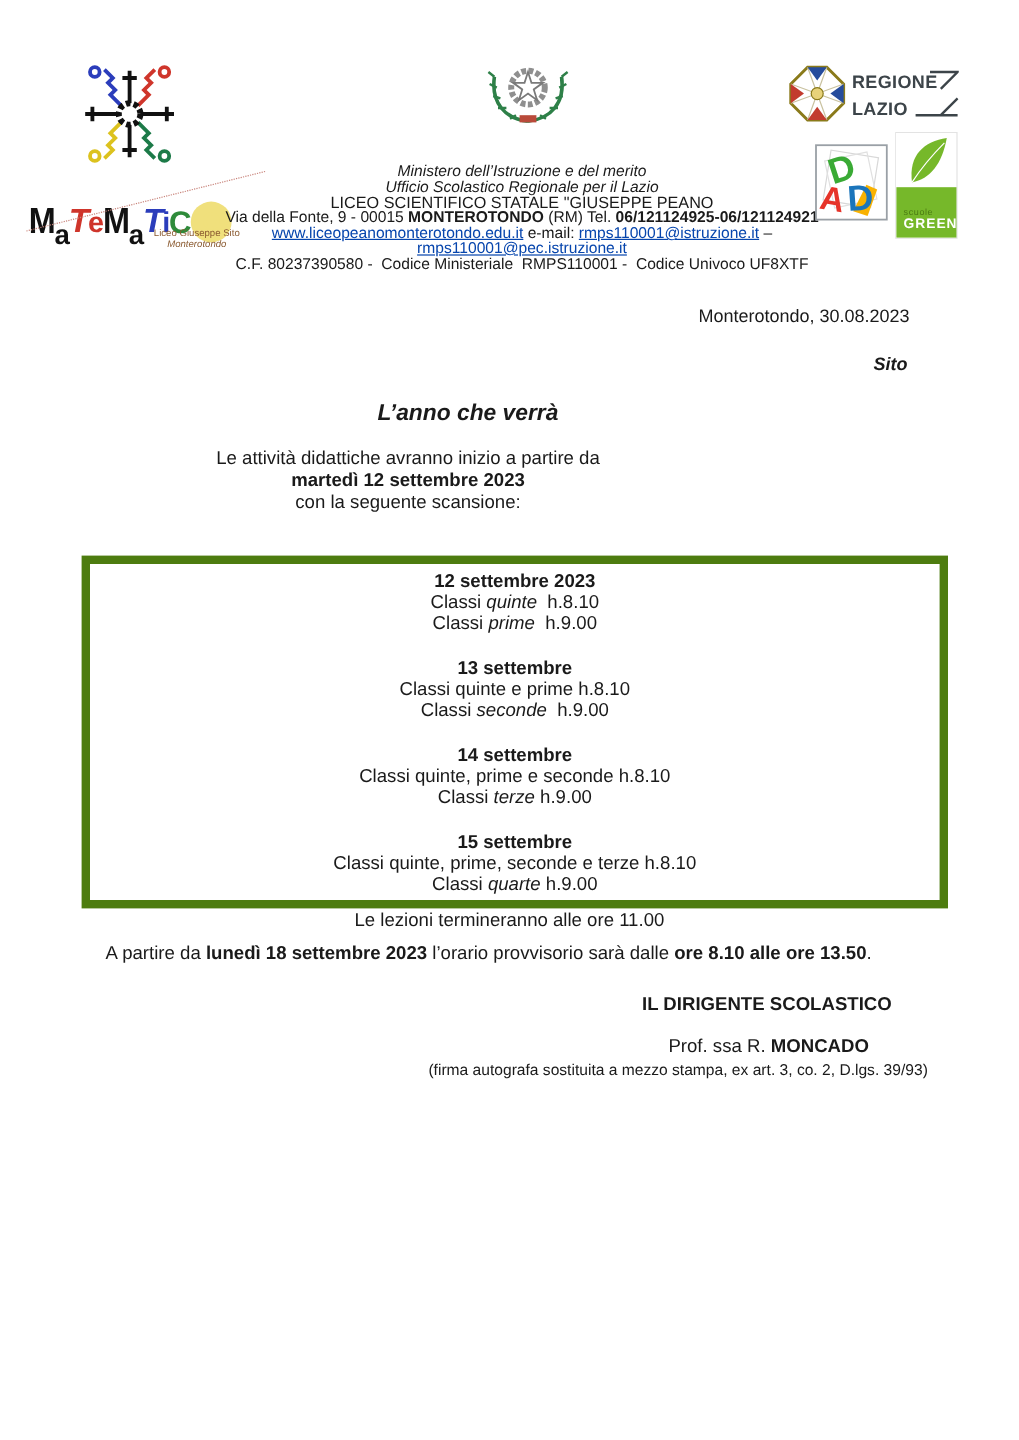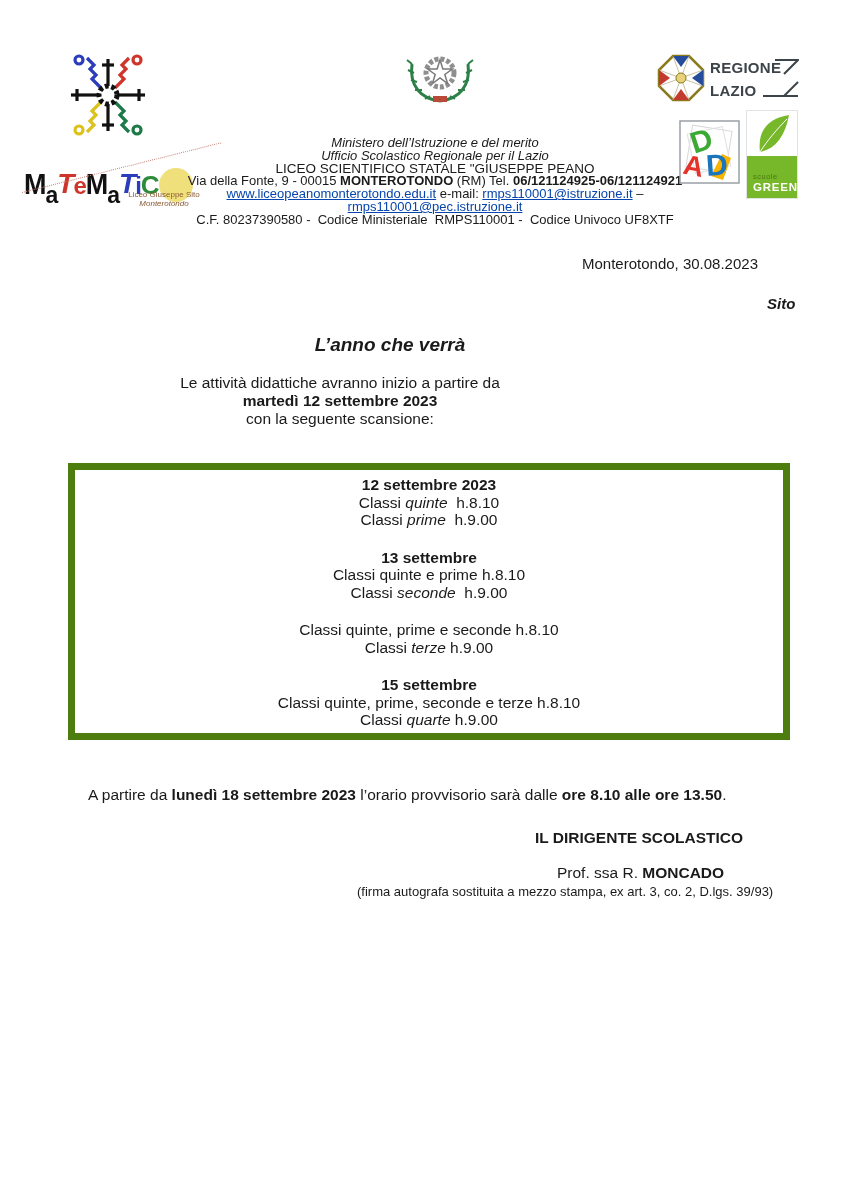--- a/index.html
+++ b/index.html
@@ -43,21 +43,21 @@
   .dd-letter{font-family:"Liberation Sans",sans-serif;font-weight:bold;}
   .green-logo{left:747px;top:111px;width:50px;height:87px;box-shadow:0 0 0 1px #e3e3e3;}
   .green-top{height:45px;background:#fff;}
   .green-bottom{height:42px;background:#76b82a;display:flex;flex-direction:column;
                 justify-content:flex-end;padding:0 0 5px 6px;box-sizing:border-box;}
   .green-small{font-size:7.5px;line-height:8px;color:#4a7a12;letter-spacing:.5px;}
   .green-big{font-size:11.5px;line-height:12px;color:#ffffff;font-weight:bold;letter-spacing:.8px;}
 
   
   .date-line{left:582px;top:239px;font-size:15px;margin-top:16px;}
-  .sito{left:728px;top:295px;font-size:15px;font-weight:bold;font-style:italic;margin-left:39px;}
+  .sito{left:728px;top:295px;font-size:15px;font-weight:bold;font-style:italic;}
   .title{left:90px;top:334px;width:600px;text-align:center;
          font-size:19px;font-weight:bold;font-style:italic;}
   .intro{left:0;top:374px;width:680px;text-align:center;font-size:15.5px;line-height:18px;}
   .schedule-box{left:68px;top:463px;width:708px;border:7px solid #4d7c0f;
                 text-align:center;font-size:15.5px;line-height:17.5px;
                 padding:6px 0 4px 0;box-sizing:content-box;}
   .day{margin-bottom:20px;}
   .day:last-child{margin-bottom:0;}
   .lessons-end{left:0;top:759px;width:849px;text-align:center;font-size:15.5px;}
   .provisional{left:88px;top:786px;width:700px;font-size:15.5px;}
@@ -206,32 +206,34 @@
       <div class="keep-ws"><span>Classi </span><span class="i">prime</span><span>  h.9.00</span></div>
     </div>
 
     <div class="day">
       <div class="day-h b">13 settembre</div>
       <div class="keep-ws"><span>Classi quinte e prime h.8.10</span><span class="i"></span><span></span></div>
       <div class="keep-ws"><span>Classi </span><span class="i">seconde</span><span>  h.9.00</span></div>
     </div>
 
     <div class="day">
+      <div class="day-h b">14 settembre</div>
       <div class="keep-ws"><span>Classi quinte, prime e seconde h.8.10</span><span class="i"></span><span></span></div>
       <div class="keep-ws"><span>Classi </span><span class="i">terze</span><span> h.9.00</span></div>
     </div>
 
     <div class="day">
       <div class="day-h b">15 settembre</div>
       <div class="keep-ws"><span>Classi quinte, prime, seconde e terze h.8.10</span><span class="i"></span><span></span></div>
       <div class="keep-ws"><span>Classi </span><span class="i">quarte</span><span> h.9.00</span></div>
     </div>
 
   </div>
 
+  <div class="abs lessons-end">Le lezioni termineranno alle ore 11.00</div>
 
   <div class="abs provisional"><span>A partire da </span><span class="b">lunedì 18 settembre 2023</span><span> l’orario provvisorio sarà dalle </span><span class="b">ore 8.10 alle ore 13.50</span><span>.</span></div>
 
   <div class="abs sig-role">IL DIRIGENTE SCOLASTICO</div>
   <div class="abs sig-name"><span>Prof. ssa R. </span><span class="b">MONCADO</span></div>
   <div class="abs sig-note">(firma autografa sostituita a mezzo stampa, ex art. 3, co. 2, D.lgs. 39/93)</div>
 
 </div>
 
 </body></html>

